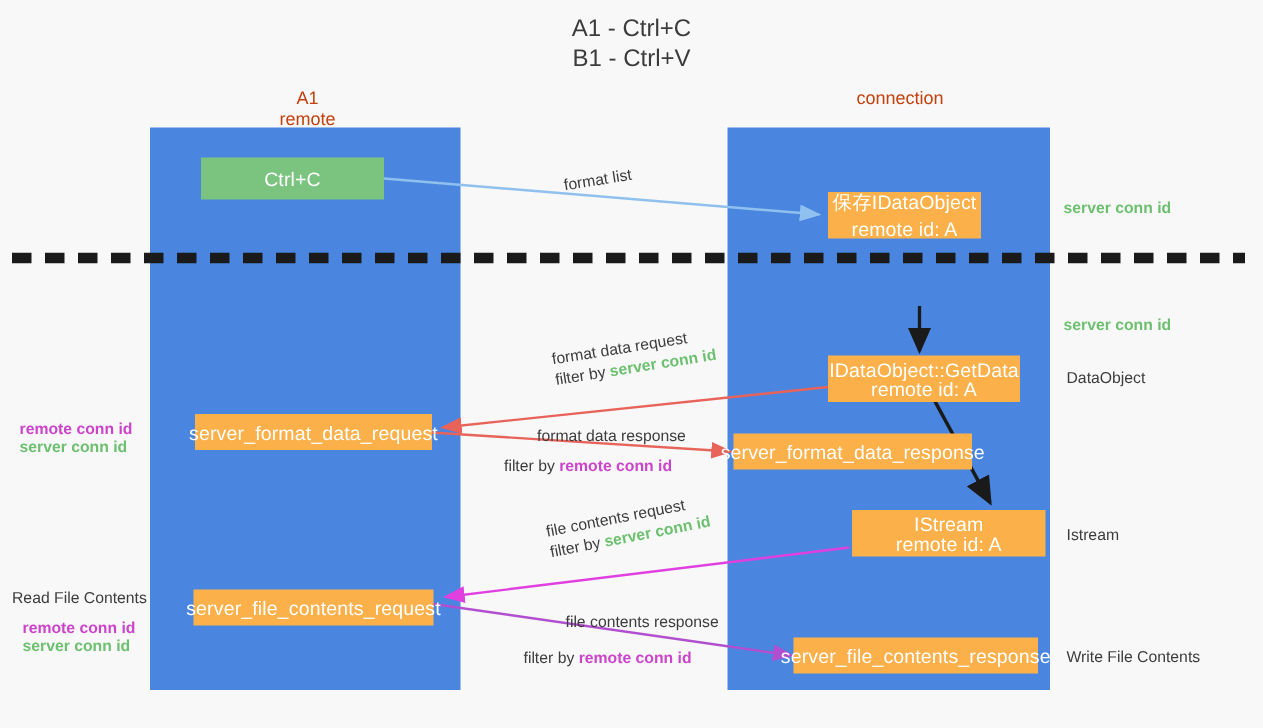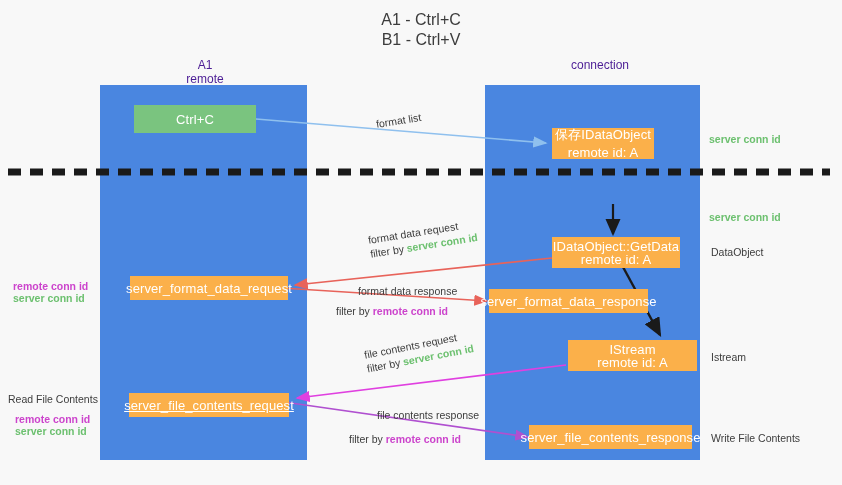--- a/index.html
+++ b/index.html
@@ -14,21 +14,21 @@
   .abs{position:absolute;}
 
   
   .title{
     left:0;top:10px;width:842px;text-align:center;
     font-size:16px;color:#3c3c3c;line-height:20px;
   }
 
   
   .col-head{
-    font-size:12px;color:#4c1d95;text-align:center;line-height:14px;
+    font-size:12px;color:#c2410c;text-align:center;line-height:14px;
   }
 
   
   .node{
     box-sizing:border-box;
     display:flex;align-items:center;justify-content:center;
     text-align:center;
     font-size:13px;color:#ffffff;
     line-height:13px;
     letter-spacing:.1px;
@@ -131,21 +131,21 @@
 
   <div class="abs node orange" style="left:489px;top:289px;width:159px;height:24px;">
     <span>server_format_data_response</span>
   </div>
 
   <div class="abs node orange" style="left:568px;top:340px;width:129px;height:31px;flex-direction:column;">
     <span>IStream</span>
     <span>remote id: A</span>
   </div>
 
-  <div class="abs node orange" style="left:129px;top:393px;width:160px;height:24px;text-decoration:underline;">
+  <div class="abs node orange" style="left:129px;top:393px;width:160px;height:24px;">
     <span>server_file_contents_request</span>
   </div>
 
   <div class="abs node orange" style="left:529px;top:425px;width:163px;height:24px;">
     <span>server_file_contents_response</span>
   </div>
 
   <div class="abs elabel rot-a" style="left:375px;top:117px;">
     <span>format list</span>
   </div>

